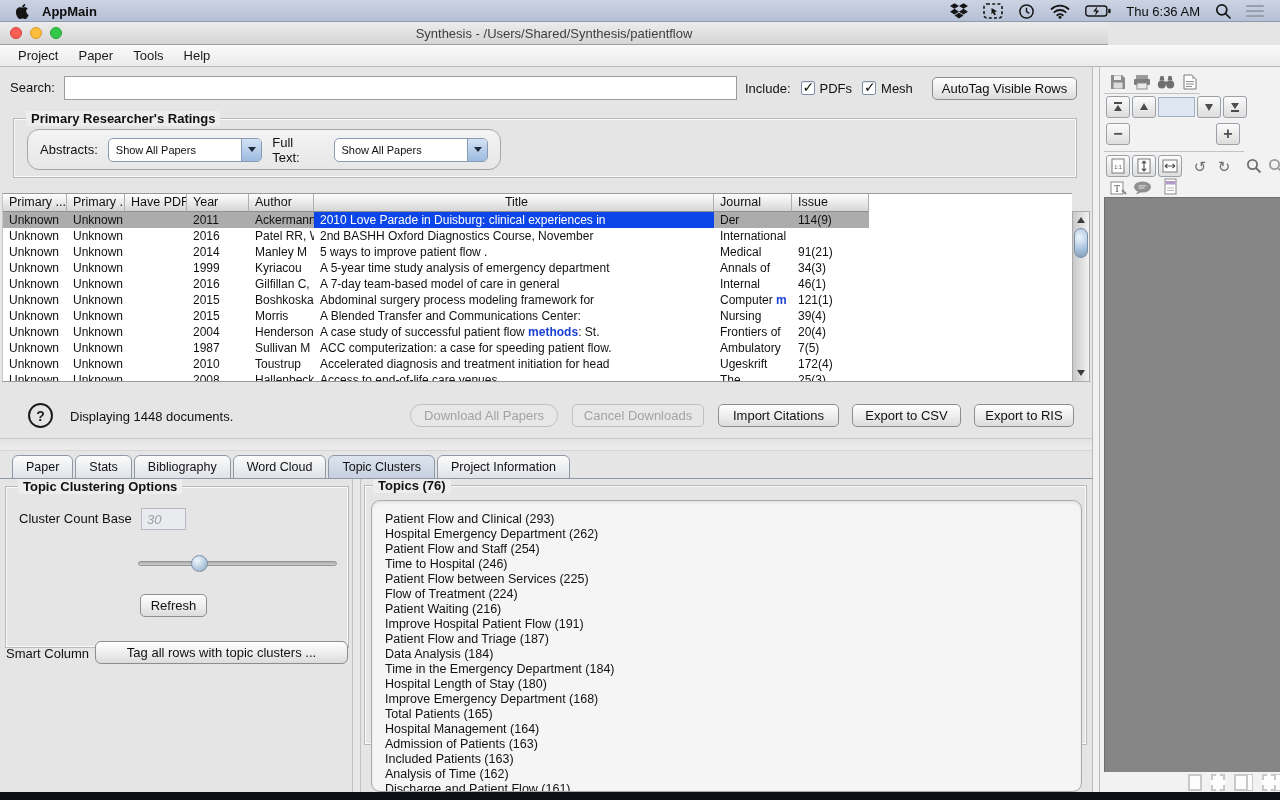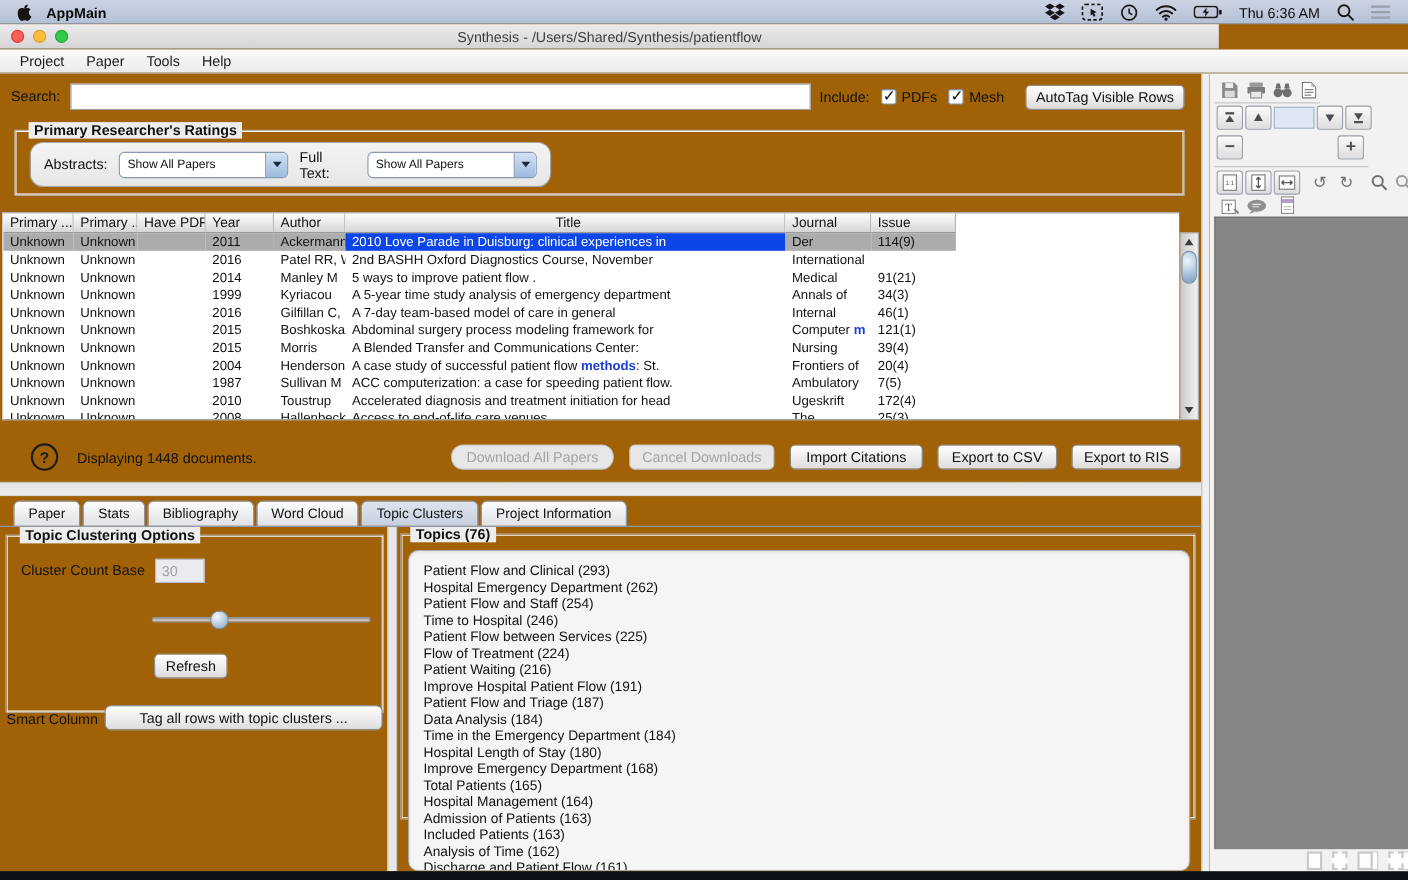--- a/index.html
+++ b/index.html
@@ -1,17 +1,17 @@
 <!DOCTYPE html>
 <html><head>
 <meta charset="utf-8">
 <style>
   html,body{margin:0;padding:0;background:#000;}
   #screen{position:relative;width:1280px;height:800px;overflow:hidden;
-    font-family:"Liberation Sans","DejaVu Sans",sans-serif;background:#a16207;color:#111;}
+    font-family:"Liberation Sans","DejaVu Sans",sans-serif;background:#e5e5e5;color:#111;}
   #screen *{box-sizing:border-box;}
 
   
   .menubar{position:absolute;left:0;top:0;width:1280px;height:22px;
     background:linear-gradient(#ccd4e3,#b4c0d5);border-bottom:1px solid #8e99ad;
     display:flex;align-items:center;}
   .menubar-left{position:absolute;left:16px;top:0;height:22px;display:flex;align-items:center;gap:13px;}
   .mb-appname{font-weight:bold;font-size:13px;color:#0c0c0c;}
   .menubar-right{position:absolute;right:16px;top:0;height:22px;display:flex;align-items:center;gap:15px;}
   .mb-clock{font-size:13px;color:#0c0c0c;}
@@ -108,21 +108,21 @@
   .tab-bar{position:absolute;left:12px;top:455px;display:flex;height:24px;z-index:2;}
   .tab{height:24px;line-height:22px;padding:0 13px;font-size:12.5px;margin-right:2px;
     border:1px solid #8e98a6;border-radius:6px 6px 0 0;background:linear-gradient(#fcfcfc,#dfe2e7);}
   .tab.selected{background:linear-gradient(#dde4ee,#c6d0df);}
   .tabline{position:absolute;left:0;top:478px;width:1093px;height:1px;background:#8e98a6;z-index:1;}
 
   
   .cluster-group{left:5px;top:486px;width:344px;height:162px;}
   .cluster-label{position:absolute;left:13px;top:24px;font-size:13px;}
   .cluster-field{position:absolute;left:135px;top:21px;width:45px;height:22px;background:#e9ebee;
-    border:1px solid #b6bbc3;font-size:13px;color:#9ba2ac;padding-left:5px;}
+    border:1px solid #b6bbc3;font-size:13px;color:#9ba2ac;padding-left:5px;font-style:italic;}
   .slider-track{position:absolute;left:132px;top:74px;width:199px;height:5px;border-radius:3px;
     background:linear-gradient(#a9a9a9,#cfcfcf);border:1px solid #949494;}
   .slider-knob{position:absolute;left:52px;top:-7px;width:17px;height:17px;border-radius:50%;
     background:radial-gradient(circle at 35% 30%, #f2f8fd, #b6cbdf 55%, #8ea9c2);border:1px solid #7c90a6;}
   .refresh-btn{position:absolute;left:134px;top:107px;width:67px;}
   .smart-label{position:absolute;left:6px;top:646px;font-size:13px;}
   .tag-btn{position:absolute;left:95px;top:641px;width:253px;border-radius:6px;}
 
   .vdivider{position:absolute;left:352px;top:479px;width:9px;height:313px;background:#e8e8e8;
     border-left:1px solid #c2c2c2;border-right:1px solid #c2c2c2;}

